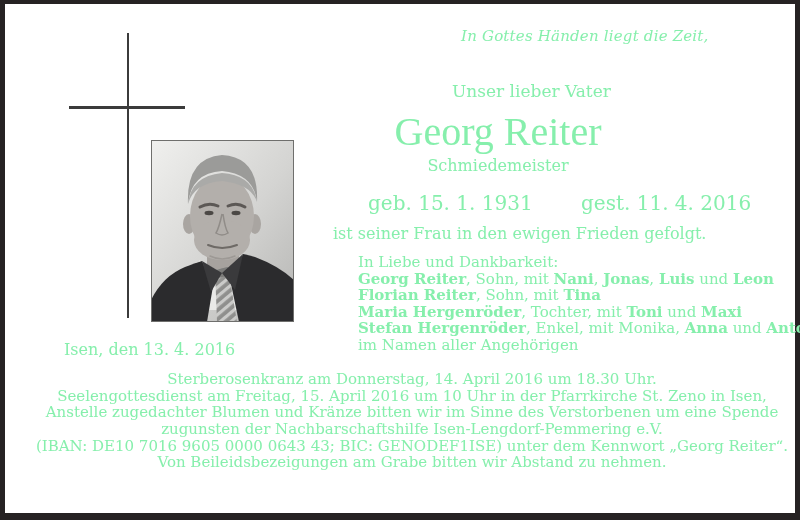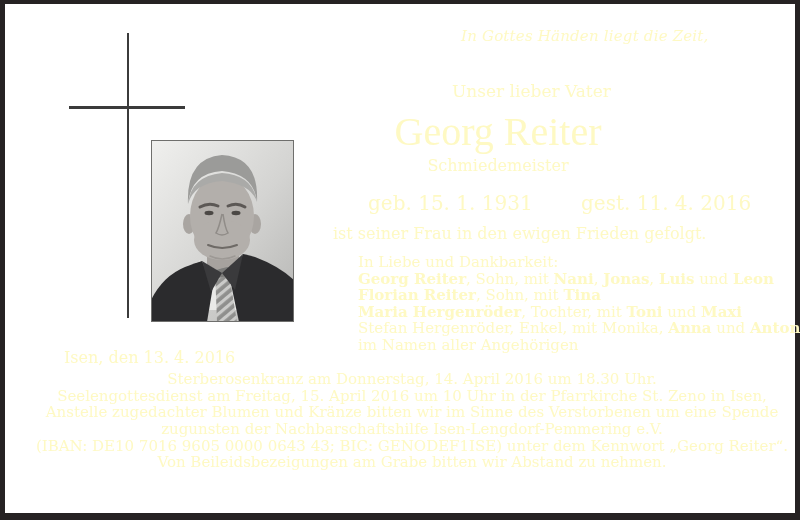--- a/index.html
+++ b/index.html
@@ -1,21 +1,21 @@
 <!DOCTYPE html>
 <html><head>
 <meta charset="utf-8">
 <style>
   html,body{margin:0;padding:0;background:#444;}
   .frame{
     position:relative;
     width:800px;height:520px;
     background:#262223;
     font-family:"DejaVu Serif", serif;
-    color:#fef9c3;
+    color:#86efac;
     overflow:hidden;
   }
   .sheet{
     position:absolute;left:5px;top:4px;right:5px;bottom:7px;
     background:#ffffff;
   }
   .abs{position:absolute;}
   .quote{
     left:461px;top:27px;
     font-style:italic;font-size:15px;line-height:18px;
@@ -25,21 +25,21 @@
   .name-block{left:333px;top:110px;width:330px;text-align:center;}
   .deceased-name{
     font-family:"Liberation Serif", serif;
     font-size:40px;line-height:44px;font-weight:normal;margin:0;
   }
   .profession{font-size:16px;line-height:18px;margin-top:3px;}
   .dates{left:368px;top:191px;font-size:20px;white-space:nowrap;}
   .dates .death{margin-left:42px;}
   .followed{left:333px;top:224px;font-size:16px;}
   .family-block{left:358px;top:254px;font-size:15px;line-height:16.6px;white-space:nowrap;}
-  .place-date{left:64px;top:348px;font-size:16px;}
+  .place-date{left:64px;top:340px;font-size:16px;}
   .notice-block{
     left:5px;right:5px;top:371px;
     text-align:center;font-size:15px;line-height:16.65px;padding-left:24px;
   }
   .cross-v{left:127px;top:33px;width:2px;height:285px;background:#3b3b3b;}
   .cross-h{left:69px;top:106px;width:116px;height:2.5px;background:#3b3b3b;}
   .photo{left:151px;top:140px;width:143px;height:182px;}
   .photo svg{display:block;}
 </style>
 </head>
@@ -119,21 +119,21 @@
   </div>
 
   <div class="abs followed">ist seiner Frau in den ewigen Frieden gefolgt.</div>
 
   <div class="abs family-block">
     <div>In Liebe und Dankbarkeit:</div>
     <div>
         <div><span style="font-weight: bold;">Georg Reiter</span><span>, Sohn, mit </span><span style="font-weight: bold;">Nani</span><span>, </span><span style="font-weight: bold;">Jonas</span><span>, </span><span style="font-weight: bold;">Luis</span><span> und </span><span style="font-weight: bold;">Leon</span></div>
         <div><span style="font-weight: bold;">Florian Reiter</span><span>, Sohn, mit </span><span style="font-weight: bold;">Tina</span></div>
         <div><span style="font-weight: bold;">Maria Hergenröder</span><span>, Tochter, mit </span><span style="font-weight: bold;">Toni</span><span> und </span><span style="font-weight: bold;">Maxi</span></div>
-        <div><span style="font-weight: normal; text-align: center;">Stefan Hergenröder</span><span>, Enkel, mit </span><span style="font-weight: normal;">Monika</span><span>, </span><span style="font-weight: bold;">Anna</span><span> und </span><span style="font-weight: bold;">Anton</span></div>
+        <div><span style="font-weight: bold; text-align: center;">Stefan Hergenröder</span><span>, Enkel, mit </span><span style="font-weight: normal;">Monika</span><span>, </span><span style="font-weight: bold;">Anna</span><span> und </span><span style="font-weight: bold;">Anton</span></div>
       </div>
     <div>im Namen aller Angehörigen</div>
   </div>
 
   <div class="abs place-date">Isen, den 13. 4. 2016</div>
 
   <div class="abs notice-block">
       <div>Sterberosenkranz am Donnerstag, 14. April 2016 um 18.30 Uhr.</div>
       <div>Seelengottesdienst am Freitag, 15. April 2016 um 10 Uhr in der Pfarrkirche St. Zeno in Isen,</div>
       <div>Anstelle zugedachter Blumen und Kränze bitten wir im Sinne des Verstorbenen um eine Spende</div>

